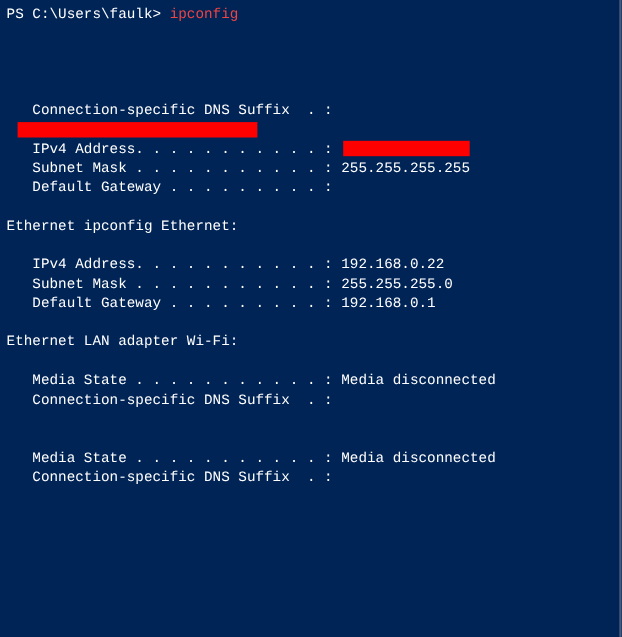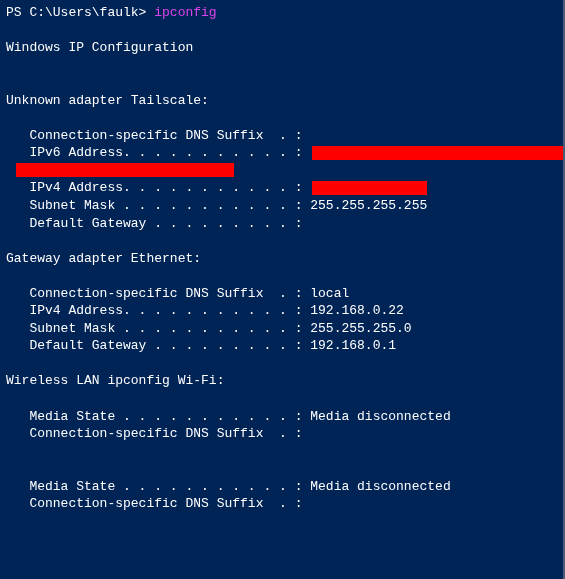--- a/index.html
+++ b/index.html
@@ -19,59 +19,55 @@
       border-right: 2px solid #4a5a7a;
     }
     .line {
       white-space: pre;
       position: relative;
     }
     .prompt {
       color: #ffffff;
     }
     .cmd {
-      color: #d946ef;
+      color: #ef4444;
     }
     .redact {
       display: inline-block;
       height: 14px;
       background: #ff0000;
       vertical-align: middle;
       margin-left: 2px;
     }
     .redact-1 { width: 258px; }
     .redact-2 { width: 218px; }
     .redact-3 { width: 115px; }
   </style>
 </head>
 <body>
 
 <div id="terminal">
     <div class="line"><span class="prompt">PS C:\Users\faulk&gt; </span><span class="cmd">ipconfig</span></div>
     <div class="line">&nbsp;</div>
-    <div class="line"><span>Windows IP Configuration</span></div>
     <div class="line">&nbsp;</div>
     <div class="line">&nbsp;</div>
-    <div class="line"><span>Unknown adapter Tailscale:</span></div>
     <div class="line">&nbsp;</div>
     <div class="line"><span>   Connection-specific DNS Suffix  . :</span></div>
-    <div class="line"><span>   IPv6 Address. . . . . . . . . . . :</span><span> </span><span class="redact redact-1"></span></div>
     <div class="line"><span> </span><span class="redact redact-2"></span></div>
     <div class="line"><span>   IPv4 Address. . . . . . . . . . . :</span><span> </span><span class="redact redact-3"></span></div>
     <div class="line"><span>   Subnet Mask . . . . . . . . . . . :</span><span> 255.255.255.255</span></div>
     <div class="line"><span>   Default Gateway . . . . . . . . . :</span></div>
     <div class="line">&nbsp;</div>
-    <div class="line"><span>Gateway adapter Ethernet:</span></div>
+    <div class="line"><span>Ethernet ipconfig Ethernet:</span></div>
     <div class="line">&nbsp;</div>
-    <div class="line"><span>   Connection-specific DNS Suffix  . :</span><span> local</span></div>
     <div class="line"><span>   IPv4 Address. . . . . . . . . . . :</span><span> 192.168.0.22</span></div>
     <div class="line"><span>   Subnet Mask . . . . . . . . . . . :</span><span> 255.255.255.0</span></div>
     <div class="line"><span>   Default Gateway . . . . . . . . . :</span><span> 192.168.0.1</span></div>
     <div class="line">&nbsp;</div>
-    <div class="line"><span>Wireless LAN ipconfig Wi-Fi:</span></div>
+    <div class="line"><span>Ethernet LAN adapter Wi-Fi:</span></div>
     <div class="line">&nbsp;</div>
     <div class="line"><span>   Media State . . . . . . . . . . . :</span><span> Media disconnected</span></div>
     <div class="line"><span>   Connection-specific DNS Suffix  . :</span></div>
     <div class="line">&nbsp;</div>
     <div class="line">&nbsp;</div>
     <div class="line"><span>   Media State . . . . . . . . . . . :</span><span> Media disconnected</span></div>
     <div class="line"><span>   Connection-specific DNS Suffix  . :</span></div>
     <div class="line">&nbsp;</div>
     <div class="line">&nbsp;</div>
   </div>

